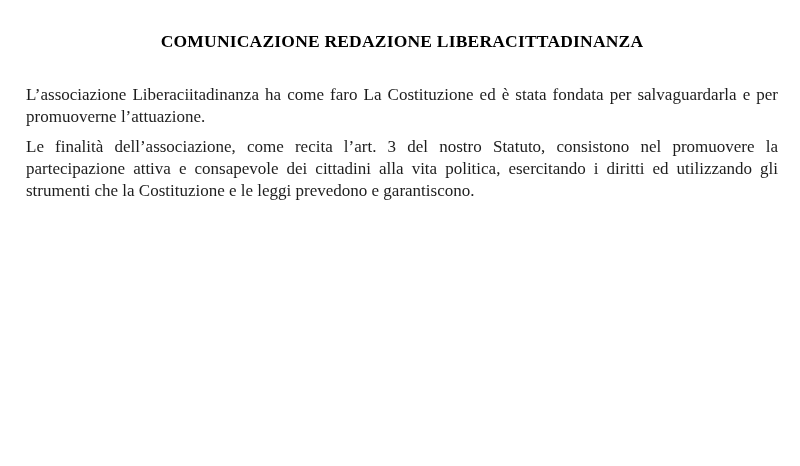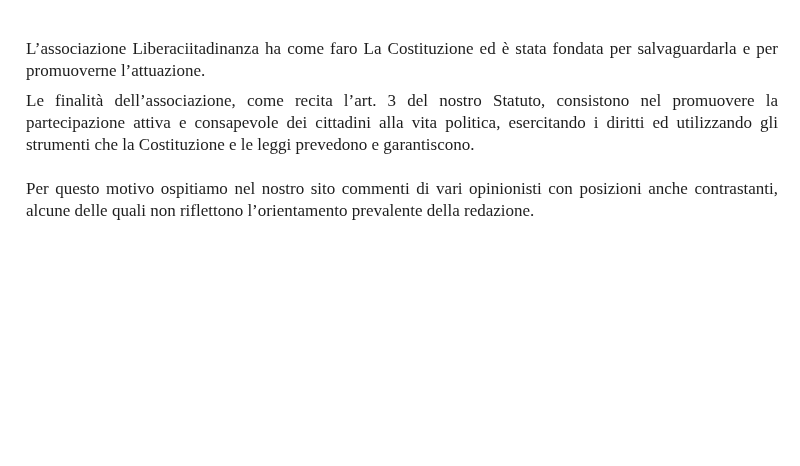--- a/index.html
+++ b/index.html
@@ -35,24 +35,24 @@
     margin: 8px;
     text-align: justify;
     text-justify: inter-word;
   }
 </style>
 </head>
 <body>
 
 <div class="page">
 
+  <h1 class="doc-title">COMUNICAZIONE REDAZIONE LIBERACITTADINANZA</h1>
 
   <div class="block">
     <p>L’associazione Liberaciitadinanza ha come faro La Costituzione ed è stata fondata per salvaguardarla e per promuoverne l’attuazione.</p>
     <p>Le finalità dell’associazione, come recita l’art. 3 del nostro Statuto, consistono nel promuovere la partecipazione attiva e consapevole dei cittadini alla vita politica, esercitando i diritti ed utilizzando gli strumenti che la Costituzione e le leggi prevedono e garantiscono.</p>
   </div>
 
   <div class="block">
-    <p>Per questo motivo ospitiamo nel nostro sito commenti di vari opinionisti con posizioni anche contrastanti, alcune delle quali  non riflettono l’orientamento prevalente della redazione.</p>
   </div>
 
 
 </div>
 
 </body></html>

